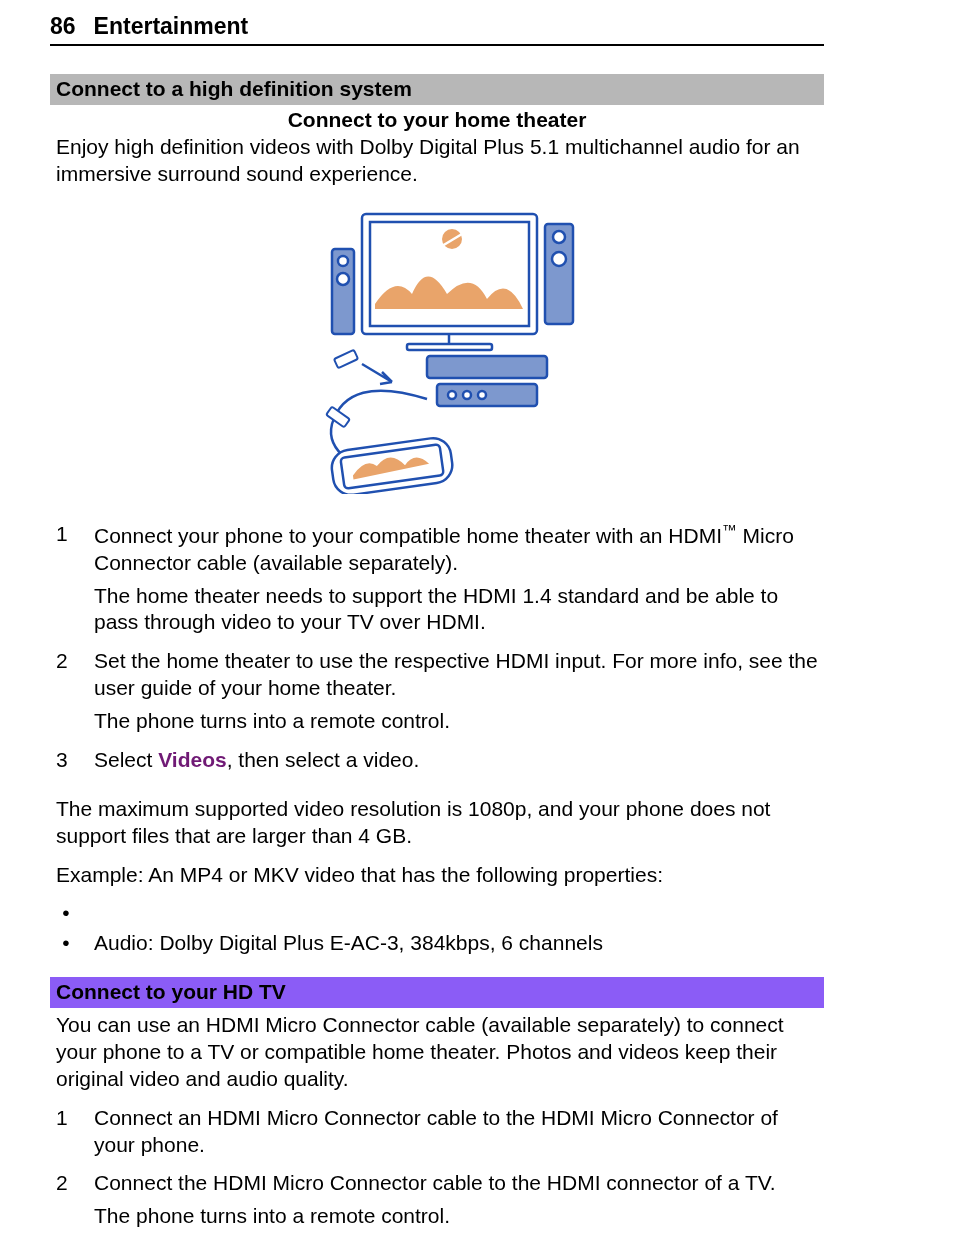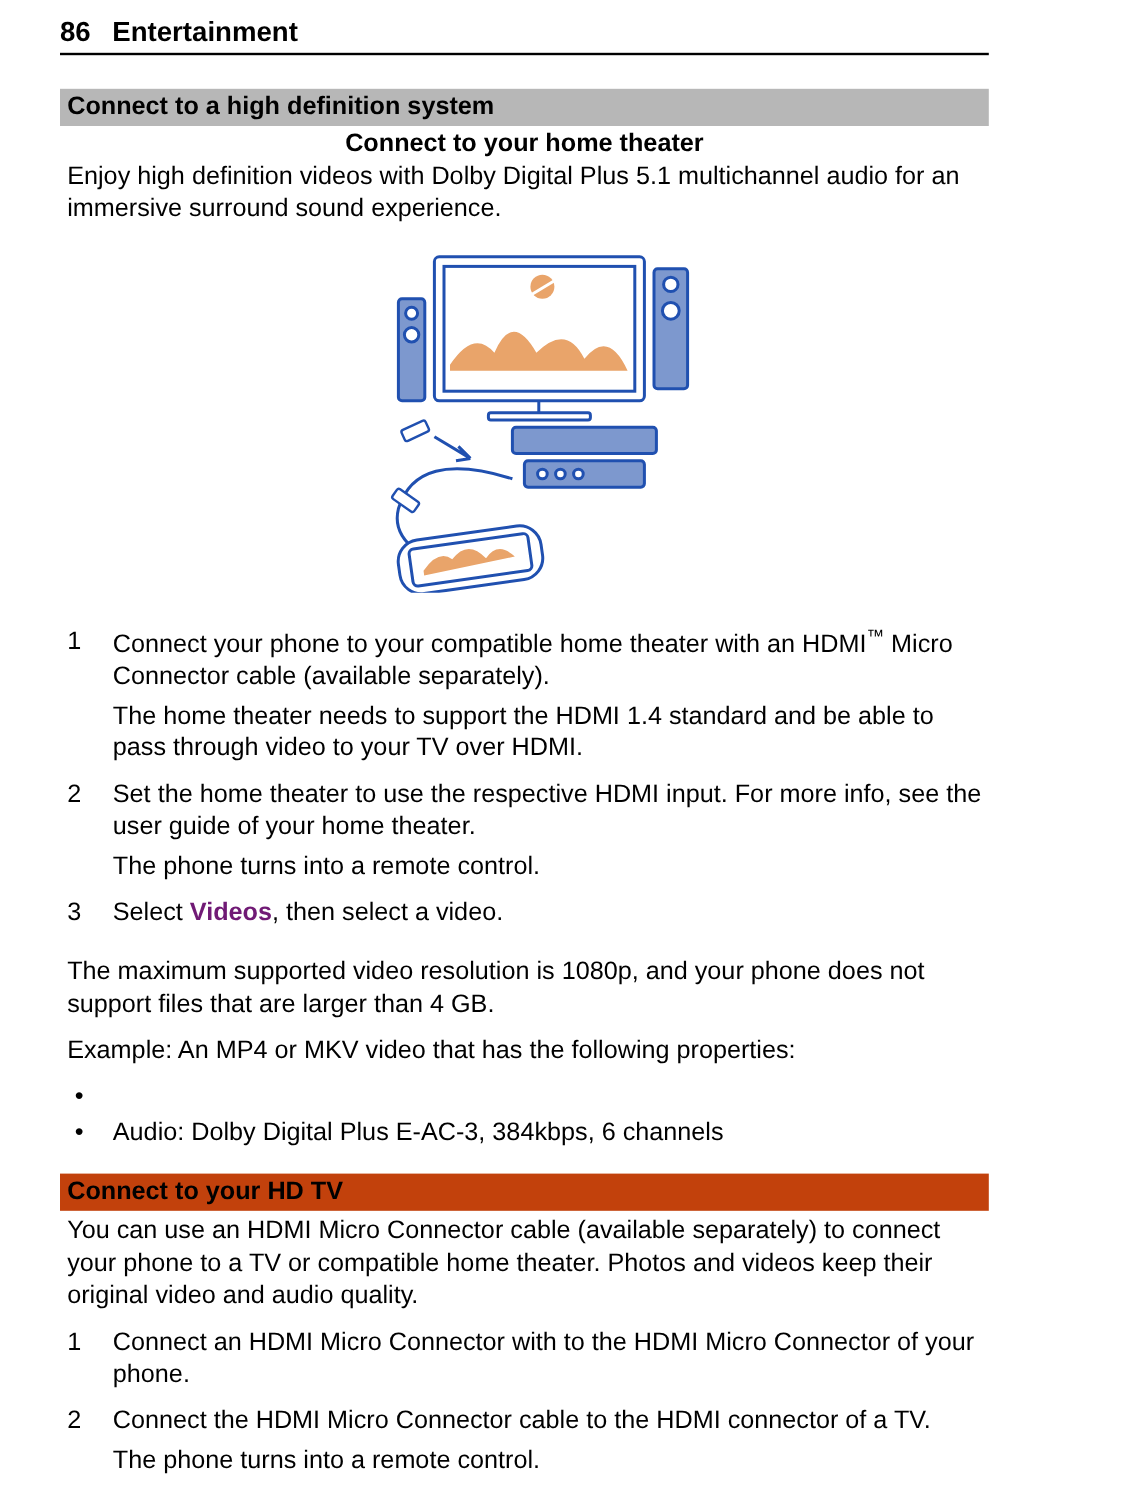--- a/index.html
+++ b/index.html
@@ -28,21 +28,21 @@
     border-bottom: 2px solid #000;
     margin-bottom: 28px;
   }
   .section-heading-strong {
     background: #b7b7b7;
     font-weight: 700;
     padding: 2px 6px 2px 6px;
     margin: 0 0 0 0;
   }
   .section-heading-light {
-    background: #c2410c;
+    background: #8b5cf6;
     font-weight: 700;
     padding: 2px 6px 2px 6px;
     margin: 20px 0 4px 0;
   }
   .subheading-bold {
     font-weight: 700;
     padding: 2px 6px 0 6px;
     text-align: center;
   }
   .para {
@@ -202,21 +202,21 @@
 
   <div class="section-heading-light">Connect to your HD TV</div>
 
   <p class="para">You can use an HDMI Micro Connector cable (available separately) to connect your phone to a TV or compatible home theater. Photos and videos keep their original video and audio quality.</p>
 
   <div class="ol">
 
     <div class="ol-row">
       <div class="ol-num">1</div>
       <div class="ol-body">
-        <p>Connect an HDMI Micro Connector with to the HDMI Micro Connector of your phone.</p>
+        <p>Connect an HDMI Micro Connector cable to the HDMI Micro Connector of your phone.</p>
       </div>
     </div>
 
     <div class="ol-row">
       <div class="ol-num">2</div>
       <div class="ol-body">
         <p>Connect the HDMI Micro Connector cable to the HDMI connector of a TV.</p>
         <p>The phone turns into a remote control.</p>
       </div>
     </div>

